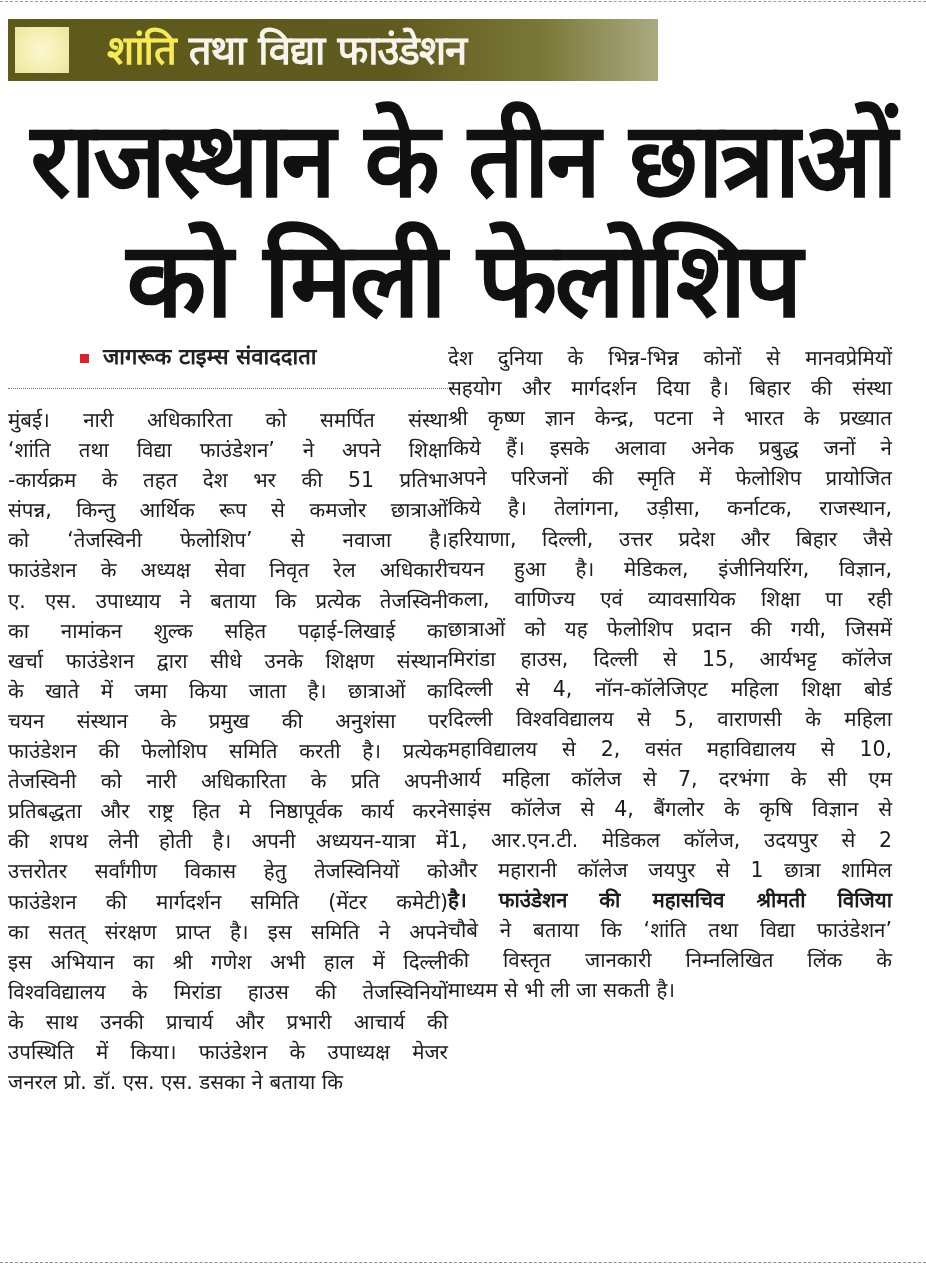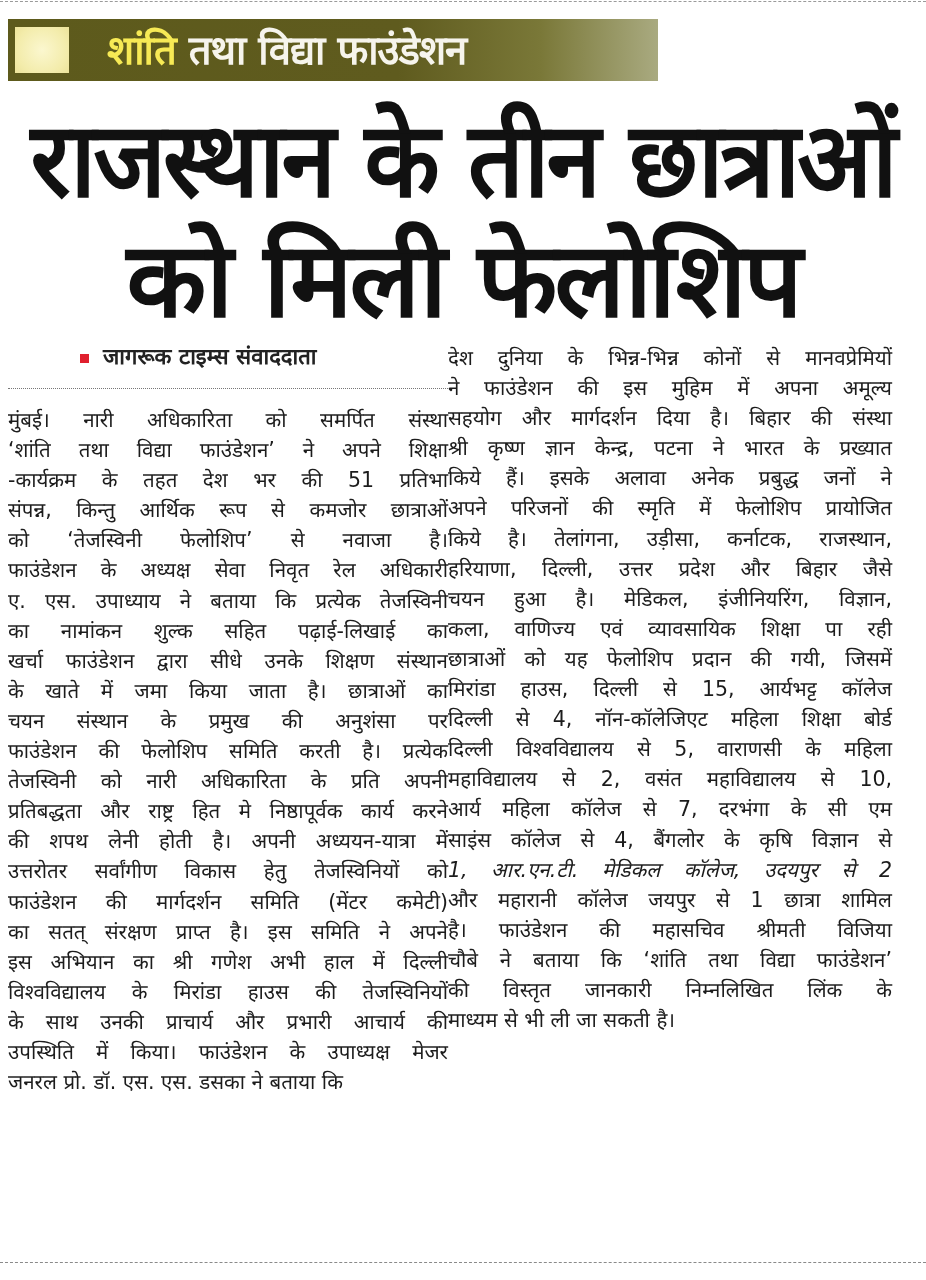--- a/index.html
+++ b/index.html
@@ -66,37 +66,36 @@
     <span class="line"><span class="line-inner" style="text-align: justify; text-align-last: justify; white-space: normal;"><span>फाउंडेशन की मार्गदर्शन समिति (मेंटर कमेटी)</span></span></span>
     <span class="line"><span class="line-inner" style="text-align: justify; text-align-last: justify; white-space: normal;"><span>का सतत् संरक्षण प्राप्त है। इस समिति ने अपने</span></span></span>
     <span class="line"><span class="line-inner" style="text-align: justify; text-align-last: justify; white-space: normal;"><span>इस अभियान का श्री गणेश अभी हाल में दिल्ली</span></span></span>
     <span class="line"><span class="line-inner" style="text-align: justify; text-align-last: justify; white-space: normal;"><span>विश्वविद्यालय के मिरांडा हाउस की तेजस्विनियों</span></span></span>
     <span class="line"><span class="line-inner" style="text-align: justify; text-align-last: justify; white-space: normal;"><span>के साथ उनकी प्राचार्य और प्रभारी आचार्य की</span></span></span>
     <span class="line"><span class="line-inner" style="text-align: justify; text-align-last: justify; white-space: normal;"><span>उपस्थिति में किया। फाउंडेशन के उपाध्यक्ष मेजर</span></span></span>
     <span class="line last"><span class="line-inner" style="text-align: center; text-align-last: left; white-space: normal;"><span>जनरल प्रो. डॉ. एस. एस. डसका ने बताया कि</span></span></span>
   </div>
 <div class="col col-right">
     <span class="line"><span class="line-inner" style="text-align: justify; text-align-last: justify; white-space: normal;"><span>देश  दुनिया के भिन्न-भिन्न कोनों से मानवप्रेमियों</span></span></span>
-    <span class="line"><span class="line-inner" style="text-align: justify; text-align-last: justify; white-space: normal;"><span>ने फाउंडेशन की इस मुहिम में अपना अमूल्य</span></span></span>
     <span class="line"><span class="line-inner" style="text-align: justify; text-align-last: justify; white-space: normal;"><span>सहयोग और मार्गदर्शन दिया है। बिहार की संस्था</span></span></span>
     <span class="line"><span class="line-inner" style="text-align: justify; text-align-last: justify; white-space: normal;"><span>श्री कृष्ण ज्ञान केन्द्र, पटना ने भारत के प्रख्यात</span></span></span>
     <span class="line"><span class="line-inner" style="text-align: justify; text-align-last: justify; white-space: normal;"><span>किये हैं। इसके अलावा अनेक प्रबुद्ध जनों ने</span></span></span>
     <span class="line"><span class="line-inner" style="text-align: justify; text-align-last: justify; white-space: normal;"><span>अपने परिजनों की स्मृति में फेलोशिप प्रायोजित</span></span></span>
     <span class="line"><span class="line-inner" style="text-align: justify; text-align-last: justify; white-space: normal;"><span>किये है। तेलांगना, उड़ीसा, कर्नाटक, राजस्थान,</span></span></span>
     <span class="line"><span class="line-inner" style="text-align: justify; text-align-last: justify; white-space: normal;"><span>हरियाणा, दिल्ली, उत्तर प्रदेश  और बिहार जैसे</span></span></span>
     <span class="line"><span class="line-inner" style="text-align: justify; text-align-last: justify; white-space: normal;"><span>चयन हुआ है। मेडिकल, इंजीनियरिंग, विज्ञान,</span></span></span>
     <span class="line"><span class="line-inner" style="text-align: justify; text-align-last: justify; white-space: normal;"><span>कला, वाणिज्य एवं व्यावसायिक शिक्षा पा रही</span></span></span>
     <span class="line"><span class="line-inner" style="text-align: justify; text-align-last: justify; white-space: normal;"><span>छात्राओं को यह फेलोशिप प्रदान की गयी, जिसमें</span></span></span>
     <span class="line"><span class="line-inner" style="text-align: justify; text-align-last: justify; white-space: normal;"><span>मिरांडा हाउस, दिल्ली से 15, आर्यभट्ट कॉलेज</span></span></span>
     <span class="line"><span class="line-inner" style="text-align: justify; text-align-last: justify; white-space: normal;"><span>दिल्ली से 4, नॉन-कॉलेजिएट महिला शिक्षा बोर्ड</span></span></span>
     <span class="line"><span class="line-inner" style="text-align: justify; text-align-last: justify; white-space: normal;"><span>दिल्ली विश्वविद्यालय से 5, वाराणसी के महिला</span></span></span>
     <span class="line"><span class="line-inner" style="text-align: justify; text-align-last: justify; white-space: normal;"><span>महाविद्यालय से 2, वसंत महाविद्यालय से 10,</span></span></span>
     <span class="line"><span class="line-inner" style="text-align: justify; text-align-last: justify; white-space: normal;"><span>आर्य महिला कॉलेज से 7, दरभंगा के सी एम</span></span></span>
     <span class="line"><span class="line-inner" style="text-align: justify; text-align-last: justify; white-space: normal;"><span>साइंस कॉलेज से 4, बैंगलोर के कृषि विज्ञान से</span></span></span>
-    <span class="line"><span class="line-inner" style="text-align: justify; text-align-last: justify; white-space: normal; font-style: italic;"><span>1, आर.एन.टी. मेडिकल कॉलेज, उदयपुर से 2</span></span></span>
+    <span class="line"><span class="line-inner" style="text-align: justify; text-align-last: justify; white-space: normal;"><span>1, आर.एन.टी. मेडिकल कॉलेज, उदयपुर से 2</span></span></span>
     <span class="line"><span class="line-inner" style="text-align: justify; text-align-last: justify; white-space: normal;"><span>और महारानी कॉलेज जयपुर से 1 छात्रा शामिल</span></span></span>
-    <span class="line"><span class="line-inner" style="text-align: justify; text-align-last: justify; white-space: normal;"><span>है। फाउंडेशन की महासचिव श्रीमती विजिया</span></span></span>
+    <span class="line"><span class="line-inner" style="text-align: justify; text-align-last: justify; white-space: normal; font-weight: bold;"><span>है। फाउंडेशन की महासचिव श्रीमती विजिया</span></span></span>
     <span class="line"><span class="line-inner" style="text-align: justify; text-align-last: justify; white-space: normal;"><span>चौबे ने बताया कि ‘शांति  तथा विद्या फाउंडेशन’</span></span></span>
     <span class="line"><span class="line-inner" style="text-align: justify; text-align-last: justify; white-space: normal;"><span>की विस्तृत जानकारी निम्नलिखित लिंक के</span></span></span>
     <span class="line last"><span class="line-inner" style="text-align: left; text-align-last: left; white-space: normal;"><span>माध्यम से भी ली जा सकती है।</span></span></span>
   </div>
 
 <div class="bottom-rule"></div>
 
 </body></html>

